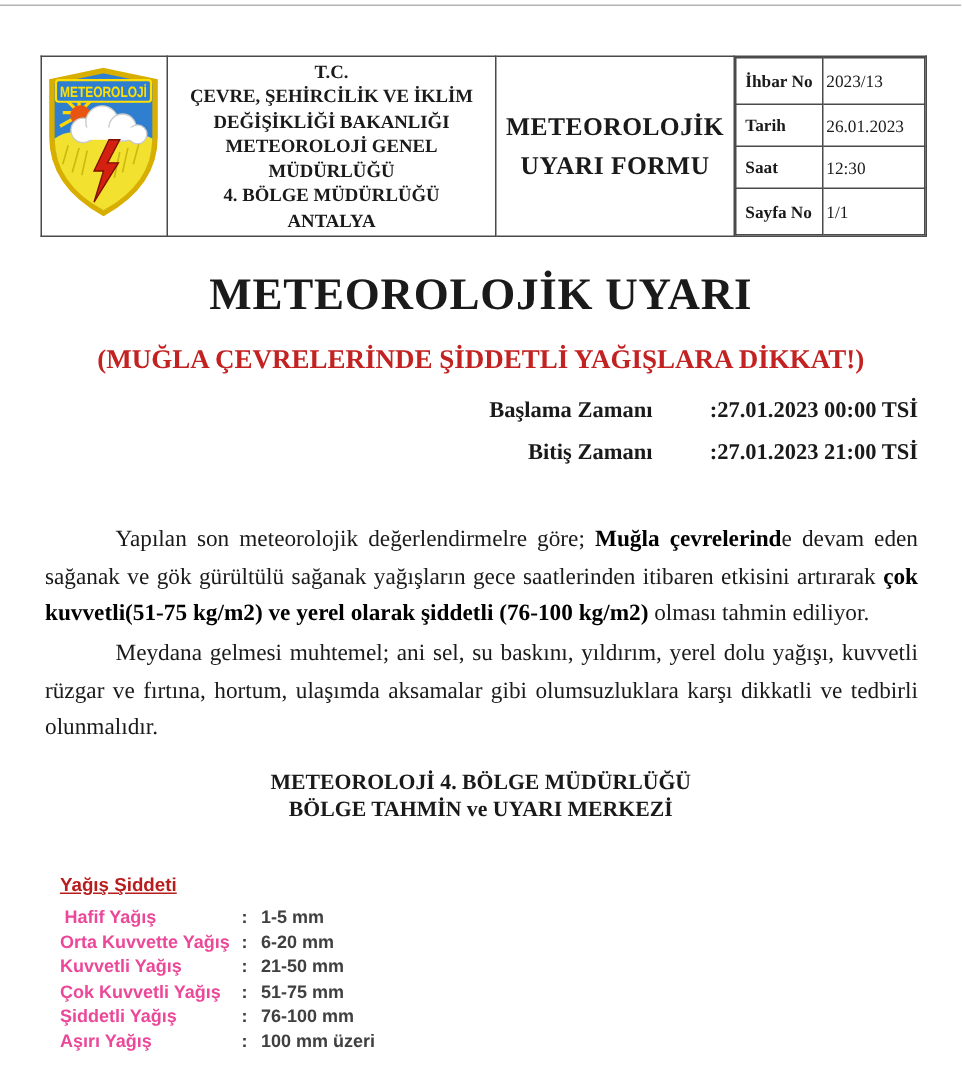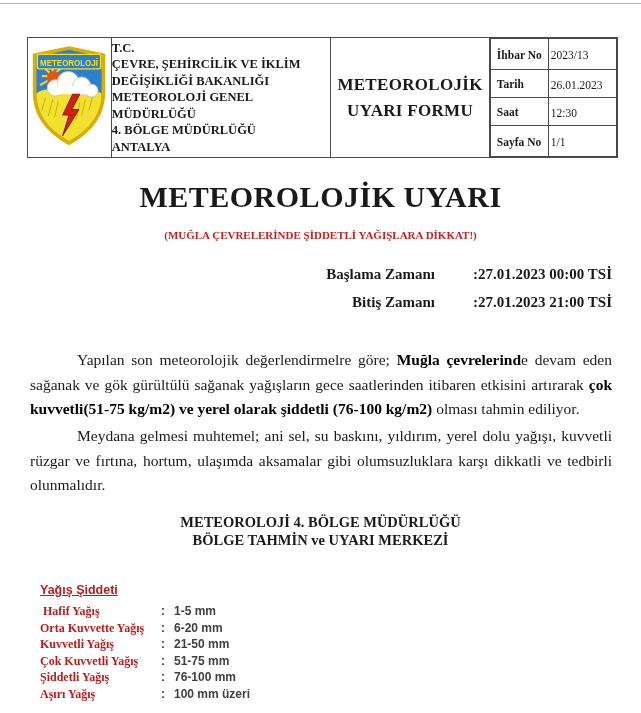--- a/index.html
+++ b/index.html
@@ -4,34 +4,34 @@
 <style>
   html,body{margin:0;padding:0;background:#fff;}
   .page{position:relative;width:641px;height:713px;background:#ffffff;overflow:hidden;
         font-family:"Liberation Serif", serif;color:#1a1a1a;}
   .top-rule{position:absolute;top:3px;left:0;width:641px;height:1px;background:#b3b3b3;}
 
   
   .header-table{position:absolute;left:27px;top:37px;width:591px;border-collapse:collapse;}
   .header-table td{border:1px solid #4a4a4a;vertical-align:middle;padding:0;}
   .logo-cell{width:83px;text-align:center;}
-  .agency-cell{width:222px;text-align:left;font-weight:bold;font-size:12.5px;line-height:16.5px;padding:3px 4px;}
+  .agency-cell{width:222px;text-align:center;font-weight:bold;font-size:12.5px;line-height:16.5px;padding:3px 4px;}
   .formtitle-cell{width:158px;text-align:center;font-weight:bold;font-size:17px;line-height:26px;letter-spacing:.3px;}
   .info-cell{padding:0;width:128px;}
   .info-table{border-collapse:collapse;width:100%;}
   .info-table td{border:1px solid #4a4a4a;font-size:11.5px;padding:2px 3px 0 6px;}
   .info-table td.i-label{font-weight:bold;width:48px;line-height:13px;}
   .info-table td.i-value{text-align:left;padding-left:2px;}
   .info-table tr{height:28px;}
 
   
   .main-title{position:absolute;top:180px;left:0;width:641px;text-align:center;
               font-size:30px;font-weight:bold;letter-spacing:.5px;margin:0;}
   .subtitle{position:absolute;top:229px;left:0;width:641px;text-align:center;
-            font-size:11px;font-weight:bold;color:#c32222;}
+            font-size:18px;font-weight:bold;color:#c32222;}
 
   
   .times{position:absolute;top:266px;right:29px;}
   .time-row{display:flex;justify-content:flex-end;margin-bottom:11px;font-weight:bold;font-size:15px;}
   .t-label{text-align:right;}
   .t-value{width:168px;margin-left:9px;text-align:right;}
 
   
   .body-para{position:absolute;left:30px;width:582px;margin:0;text-align:justify;
              font-size:15.5px;line-height:24.5px;text-indent:47px;}
@@ -41,21 +41,21 @@
 
   
   .footer-center{position:absolute;top:513px;left:0;width:641px;text-align:center;
                  font-weight:bold;font-size:14.5px;line-height:18px;}
 
   
   .intensity{position:absolute;left:40px;top:583px;font-family:"Liberation Sans", sans-serif;}
   .intensity-heading{color:#b91c1c;font-weight:bold;font-size:12.5px;text-decoration:underline;margin-bottom:6px;}
   .intensity-row{display:grid;grid-template-columns:116px 14px auto;line-height:16.6px;
                  font-weight:bold;font-size:12px;}
-  .ir-label{color:#b91c1c;font-family:Liberation Serif, serif;}
+  .ir-label{color:#ec4899;}
   .ir-colon{color:#3a3a3a;text-align:center;}
   .ir-value{color:#404040;padding-left:4px;}
 </style>
 </head>
 <body>
 
 <div class="page">
   <div class="top-rule"></div>
 
   <table class="header-table">

